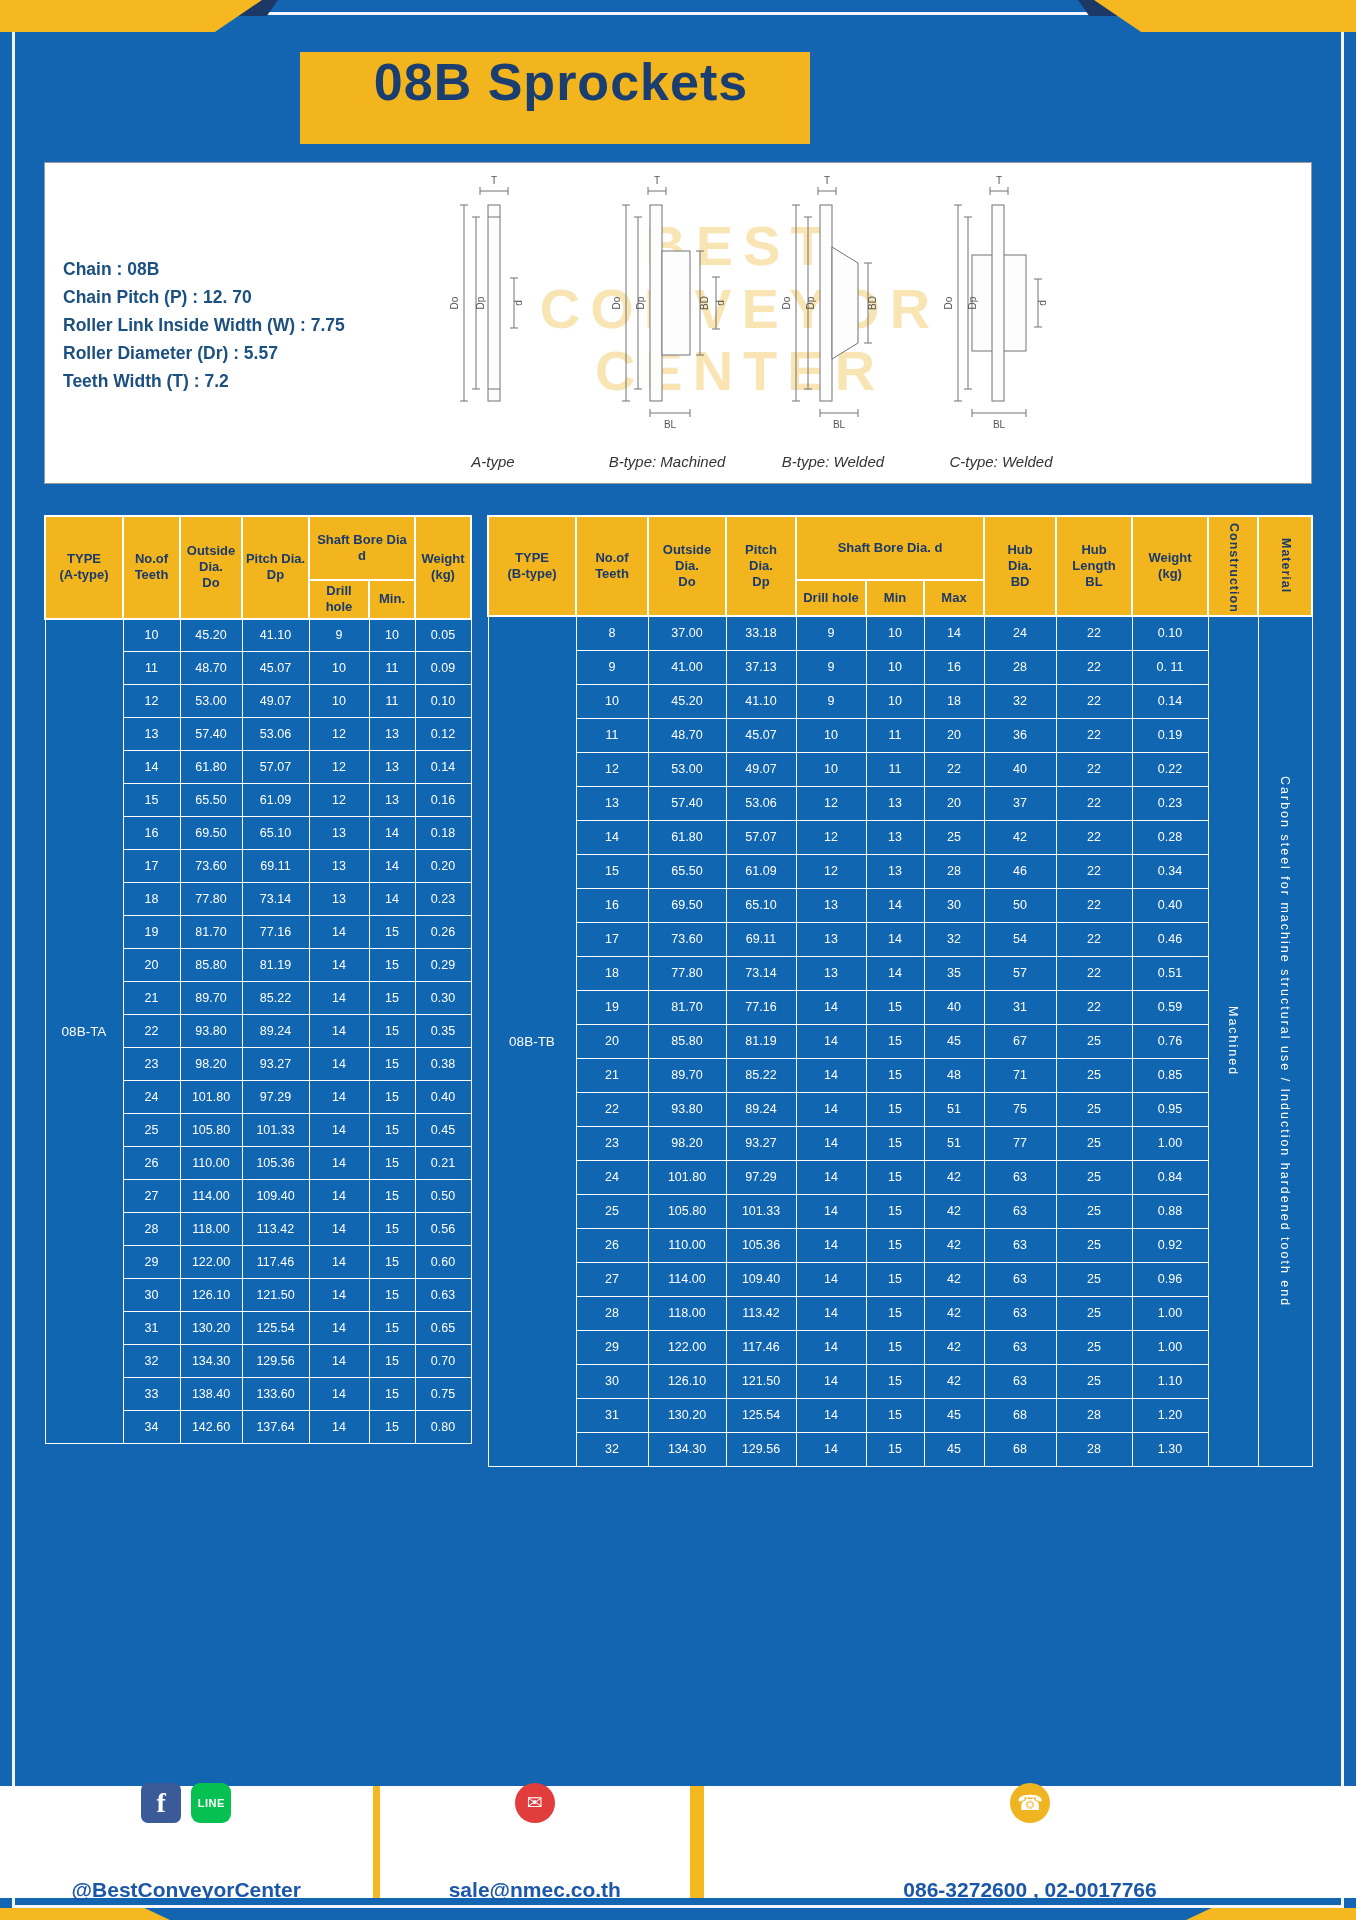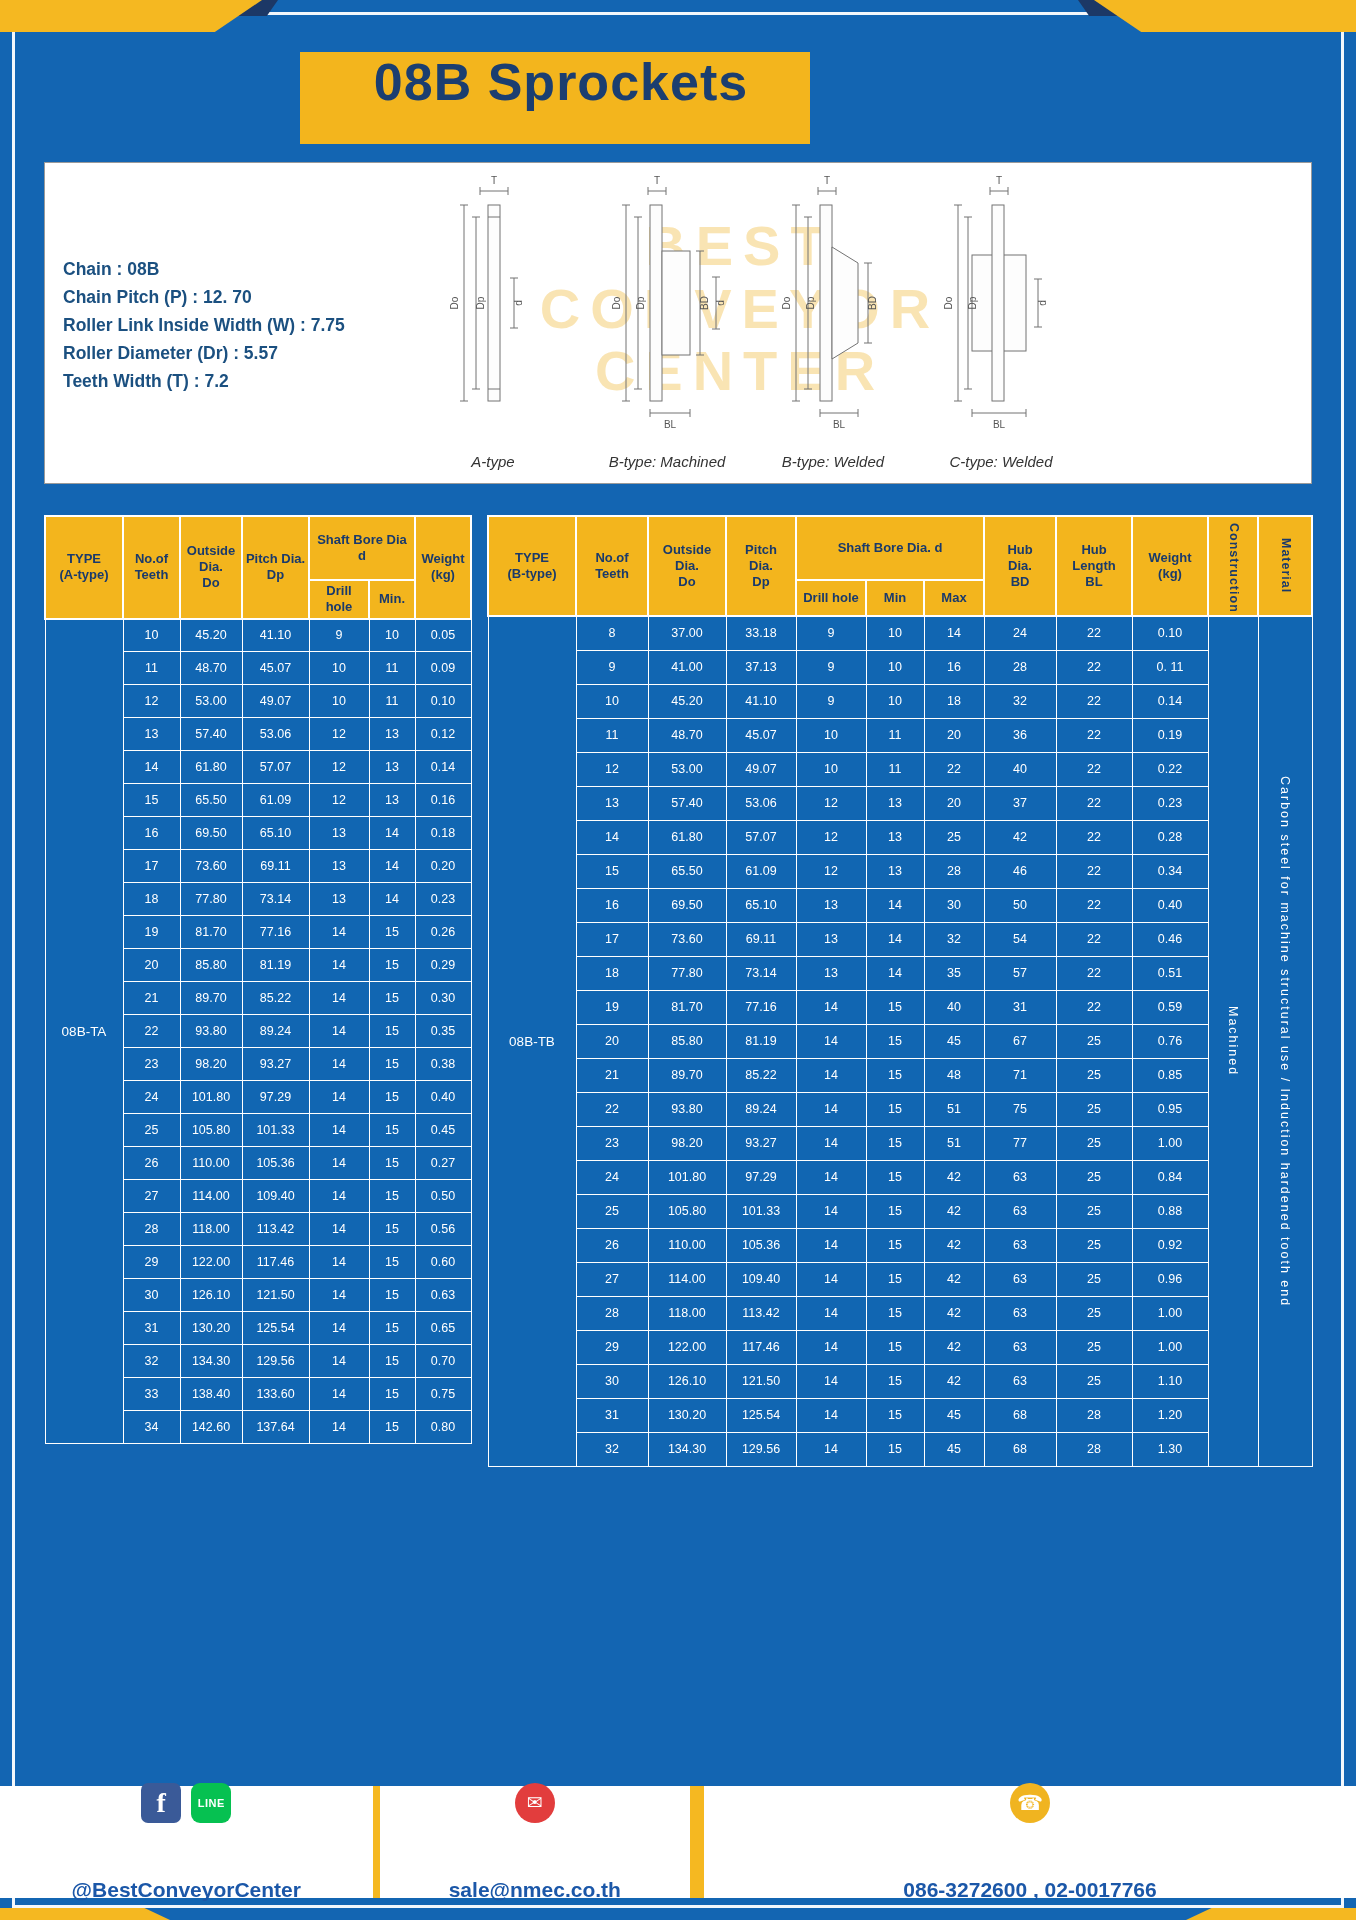--- a/index.html
+++ b/index.html
@@ -366,21 +366,21 @@
           <td>14</td>
           <td>15</td>
           <td>0.45</td>
         </tr>
         <tr>
           <td>26</td>
           <td>110.00</td>
           <td>105.36</td>
           <td>14</td>
           <td>15</td>
-          <td>0.27</td>
+          <td>0.21</td>
         </tr>
         <tr>
           <td>27</td>
           <td>114.00</td>
           <td>109.40</td>
           <td>14</td>
           <td>15</td>
           <td>0.50</td>
         </tr>
         <tr>

